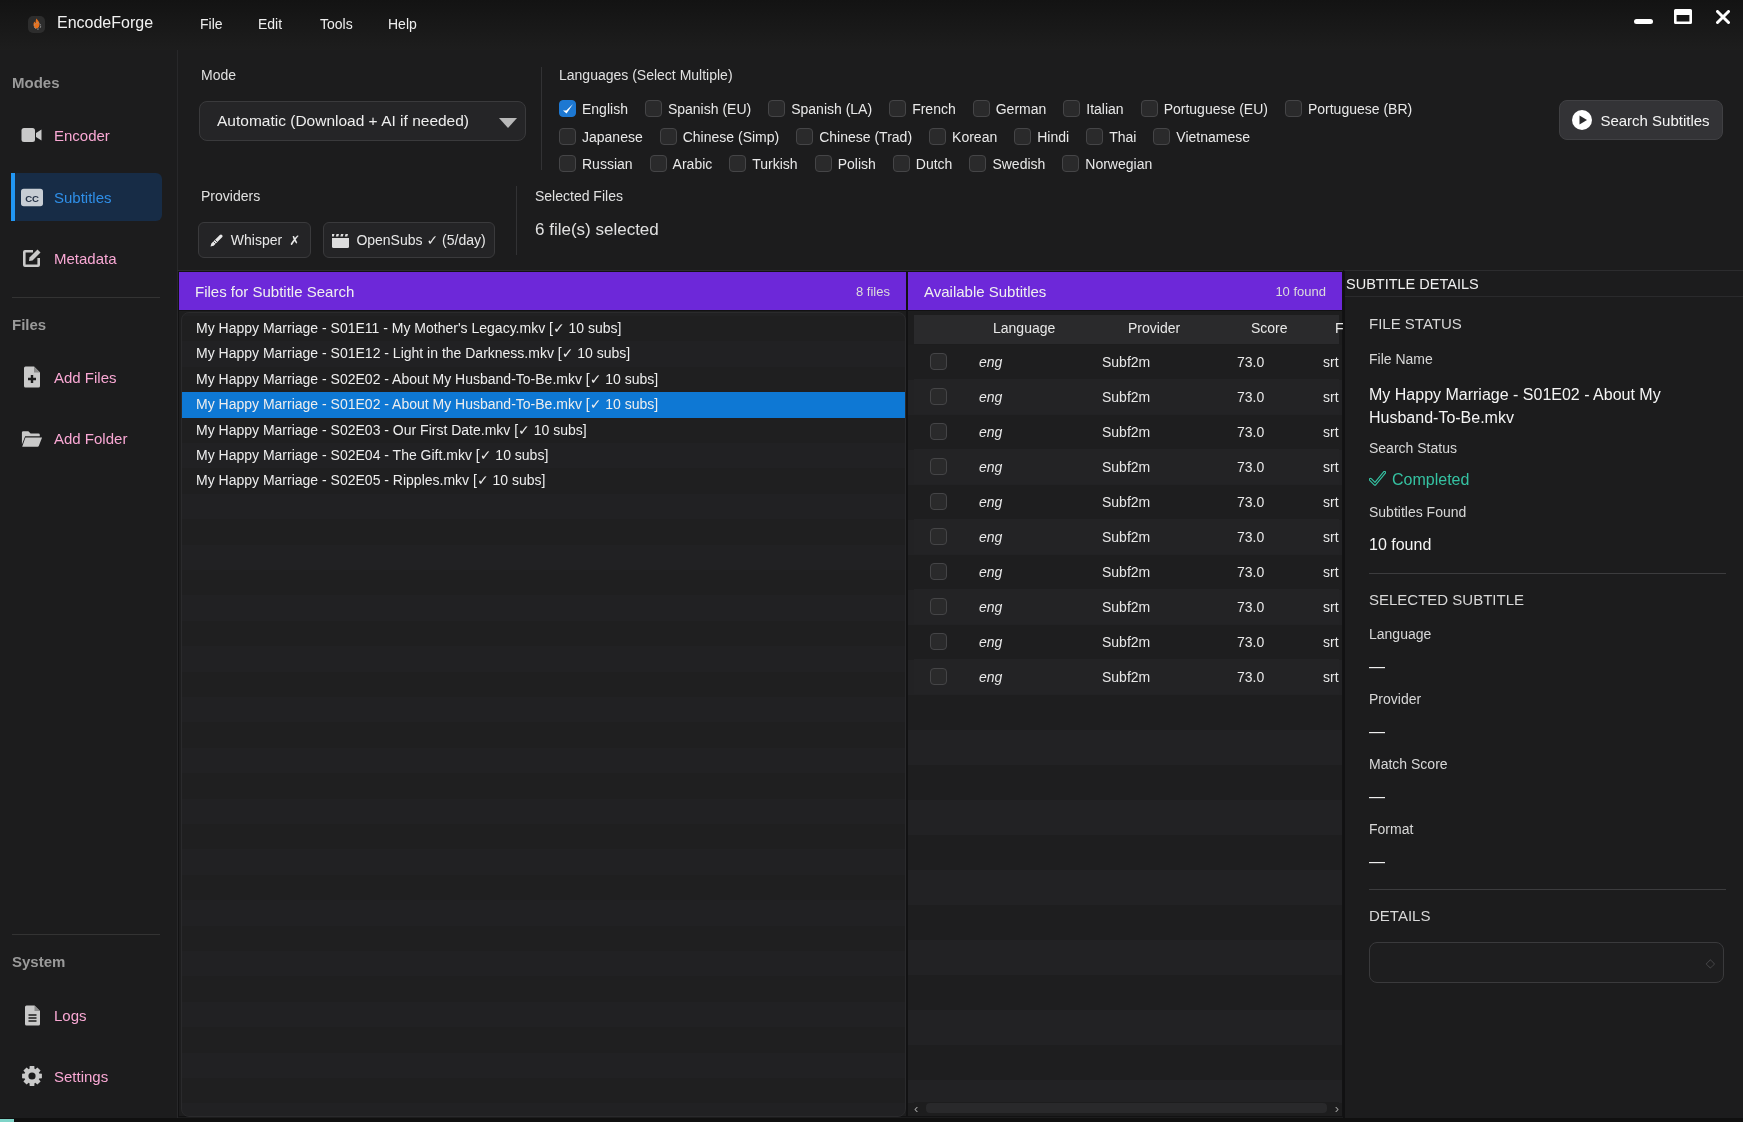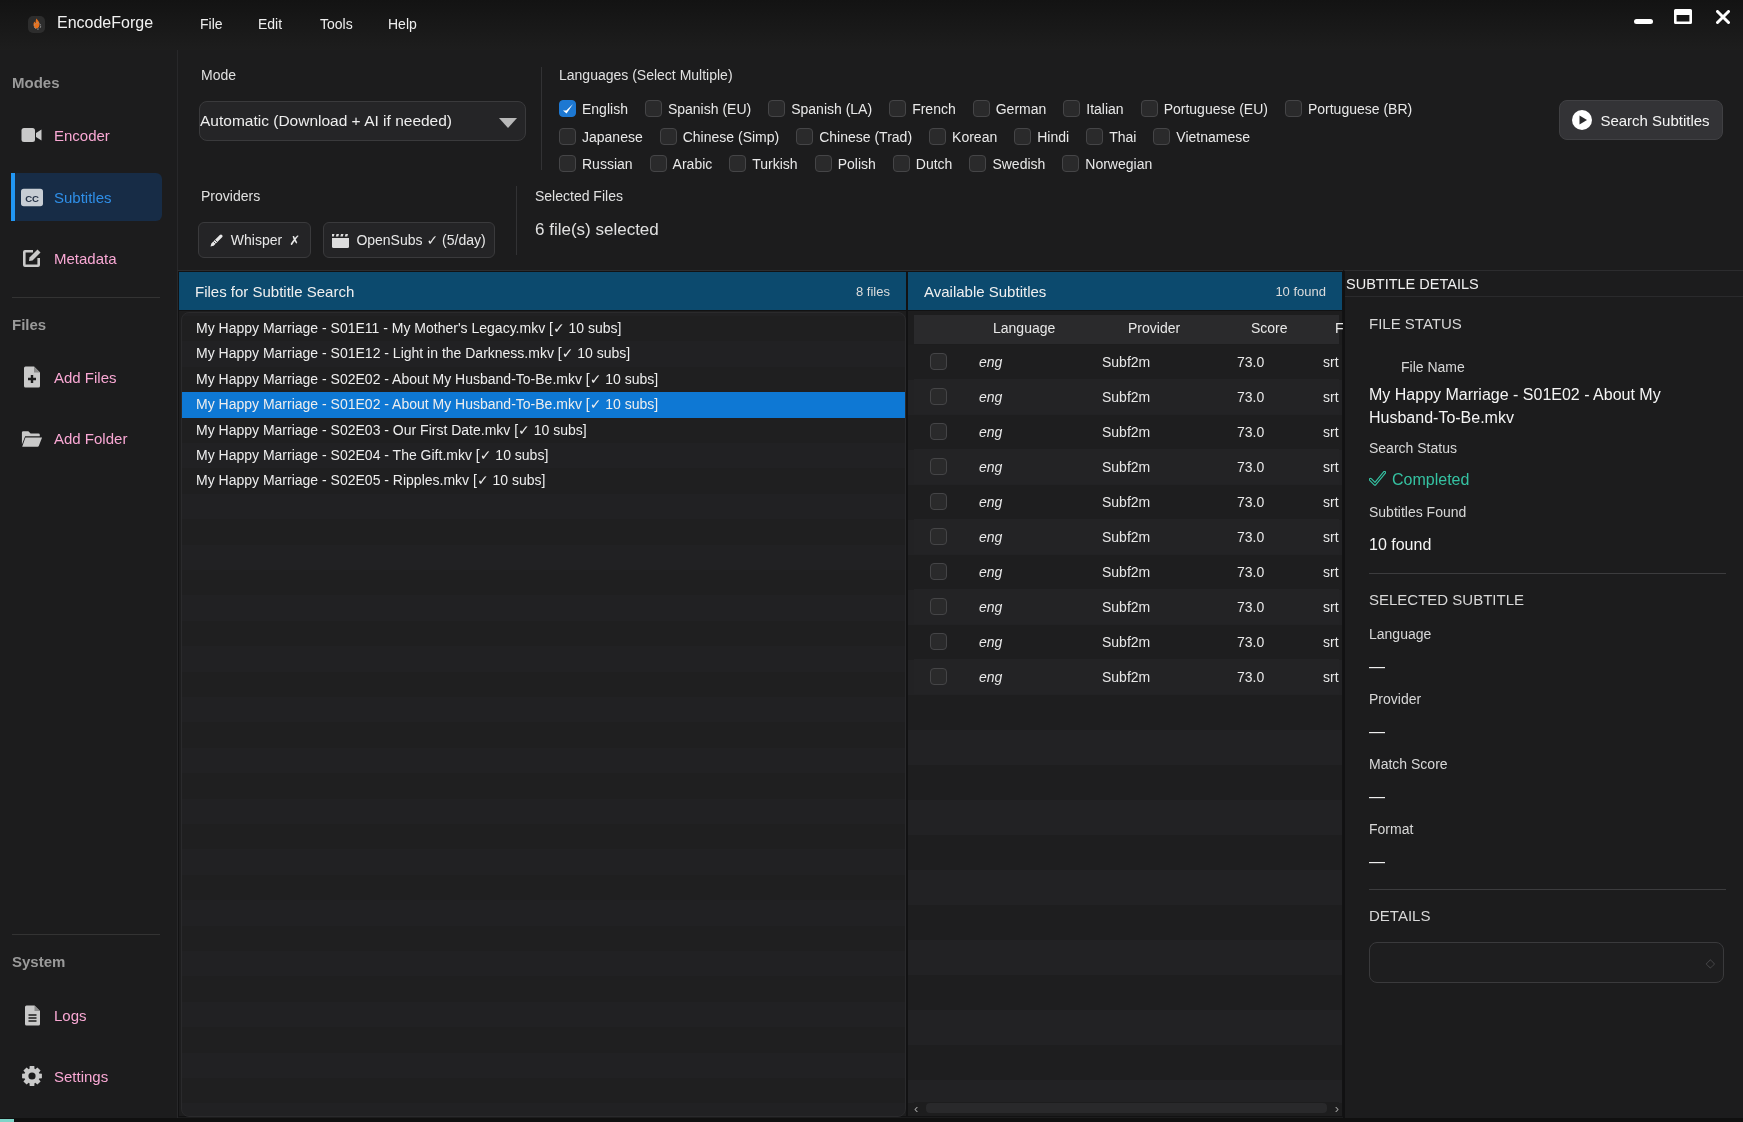--- a/index.html
+++ b/index.html
@@ -17,39 +17,39 @@
 .side-label { position:absolute; left:12px; font-size:15px; font-weight:bold; color:#9a9a9a; }
 .side-item { position:absolute; left:11px; width:151px; height:48px; border-radius:6px; display:flex; align-items:center; font-size:15px; color:#f9a8d4; }
 .side-item .ic { margin-left:10px; margin-right:11px; width:22px; height:22px; display:flex; align-items:center; justify-content:center; }
 .side-item.active { background:#172c46; color:#2f8fe8; }
 .side-item.active::before { content:""; position:absolute; left:0; top:0; width:4px; height:48px; background:#2196f3; }
 .side-divider { position:absolute; left:12px; width:148px; border-top:1px solid #333; }
 
 
 #topctl { position:absolute; left:178px; top:50px; width:1565px; height:221px; background:#1c1c1d; border-bottom:1px solid #2c2c2e; }
 .lbl { position:absolute; font-size:14px; color:#e0e0e0; }
-#mode-dd { position:absolute; left:21px; top:51px; width:327px; height:40px; background:#252527; border:1px solid #3a3a3c; border-radius:8px; font-size:15.5px; color:#eee; line-height:38px; }
+#mode-dd { position:absolute; left:21px; top:51px; width:327px; height:40px; background:#252527; border:1px solid #3a3a3c; border-radius:8px; font-size:15.5px; color:#eee; line-height:38px; padding-left:17px; }
 #mode-dd .arr { position:absolute; right:8px; top:16px; width:0; height:0; border-left:9px solid transparent; border-right:9px solid transparent; border-top:10px solid #b8b8b8; }
 .vline { position:absolute; border-left:1px solid #323234; }
 .provbtn { position:absolute; top:172px; height:36px; background:#242426; border:1px solid #3a3a3c; border-radius:6px; font-size:14px; color:#e8e8e8; display:flex; align-items:center; justify-content:center; gap:7px; }
 
 .cb { display:inline-block; width:17px; height:17px; background:#2a2a2b; border:1px solid #454547; border-radius:4px; vertical-align:middle; flex:none; }
 .cb.checked { background:#1d78d2; border-color:#1d78d2; position:relative; }
 .cb.checked::after { content:""; position:absolute; left:2px; top:2px; width:12px; height:12px; background:#fff; clip-path:polygon(8% 62%, 38% 88%, 92% 8%, 36% 62%); }
 .langrow { position:absolute; left:381px; font-size:14px; color:#e8e8e8; white-space:nowrap; display:flex; align-items:center; }
 .langrow .cb { margin-right:6px; }
 .langrow .li { display:inline-flex; align-items:center; margin-right:17px; }
 
 #searchbtn { position:absolute; left:1381px; top:50px; width:164px; height:40px; background:#333336; border:1px solid #404043; border-radius:8px; color:#f5f5f5; font-size:15px; display:flex; align-items:center; justify-content:center; gap:8px; }
 
 
 .panel { position:absolute; top:271px; height:846px; background:#1d1d1e; border:1px solid #121213; }
 #files-panel { left:178px; width:729px; }
 #subs-panel { left:907px; width:436px; }
-.phead { height:39px; background:#0c4a6e; border-bottom:1px solid #121213; display:flex; align-items:center; font-size:15px; color:#f0f0f0; padding:0 16px; justify-content:space-between; }
+.phead { height:39px; background:#6d28d9; border-bottom:1px solid #121213; display:flex; align-items:center; font-size:15px; color:#f0f0f0; padding:0 16px; justify-content:space-between; }
 .phead .cnt { font-size:13px; color:#dcdcdc; }
 #filelist { position:absolute; left:2px; top:40px; width:725px; height:805px; background:repeating-linear-gradient(180deg, #1f1f20 0 25.4px, #212123 25.4px 50.8px); background-position:0 3px; border:1px solid #2a2a2c; border-radius:8px; padding-top:3px; overflow:hidden; }
 .filerow { height:25.4px; line-height:25.4px; font-size:14px; color:#eee; padding-left:14px; white-space:nowrap; overflow:hidden; }
 .filerow.sel { background:#0e78d4; }
 
 
 #substripes { position:absolute; left:0; right:0; top:73px; bottom:13px; background:repeating-linear-gradient(180deg, #1e1e1f 0 35px, #222224 35px 70px); }
 
 #subtable { position:absolute; left:6px; top:43px; width:425px; }
 .throw { position:relative; height:29px; background:#2a2a2c; font-size:14px; color:#e8e8e8; }
@@ -349,21 +349,21 @@
       <span class="ar" style="left:0px;">‹</span>
       <div class="thumb"></div>
       <span class="ar" style="right:0px;">›</span>
     </div>
   </div>
 
   <div id="detail">
     <div class="h1">SUBTITLE DETAILS</div>
     <div style="position:absolute; left:0; right:0; top:25px; border-top:1px solid #2a2a2c;"></div>
     <div class="dl" style="top:44px; font-size:15px;">FILE STATUS</div>
-    <div class="dl" style="top:88px;margin-left:32px;">File Name</div>
+    <div class="dl" style="top:80px;">File Name</div>
     <div class="dv" style="top:112px; line-height:23px;">My Happy Marriage - S01E02 - About My<br>Husband-To-Be.mkv</div>
     <div class="dl" style="top:169px;">Search Status</div>
     <div class="dv" style="top:200px; color:#35c2a2;">
       <svg style="display:inline-block;vertical-align:-2px;margin-right:6px;" width="17" height="16" viewBox="0 0 17 16">
           <path d="M1.5 8.5 L6 13 L15.5 1.5" fill="none" stroke="#35c2a2" stroke-width="3.4" stroke-linecap="round" stroke-linejoin="round"></path>
           <path d="M1.5 8.5 L6 13 L15.5 1.5" fill="none" stroke="#1c1c1d" stroke-width="1.1" stroke-linecap="round" stroke-linejoin="round"></path>
         </svg>Completed</div>
     <div class="dl" style="top:233px;">Subtitles Found</div>
     <div class="dv" style="top:265px;">10 found</div>
     <div class="ddiv" style="top:302px;"></div>

